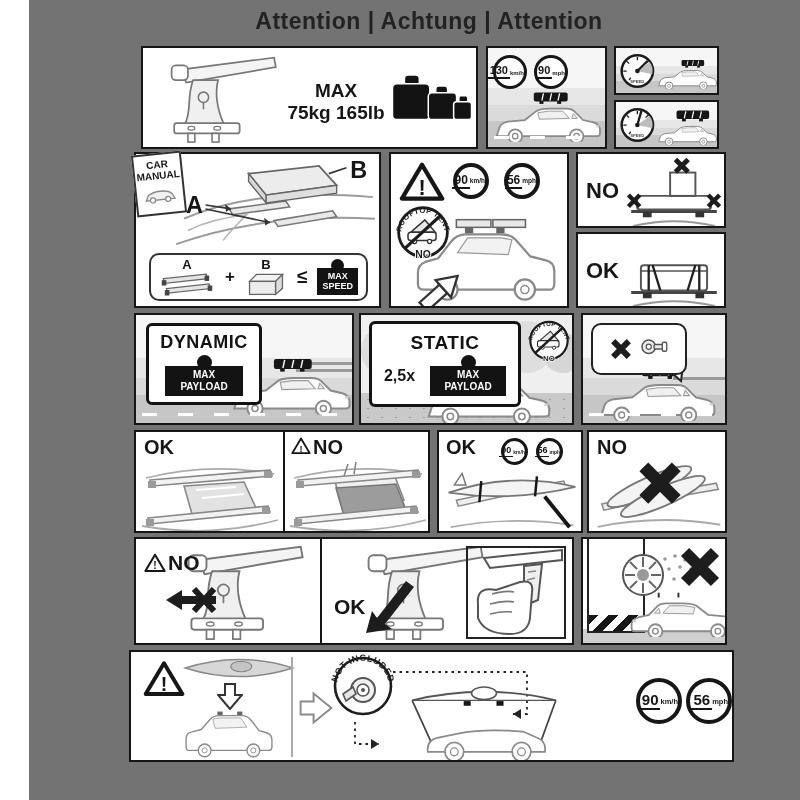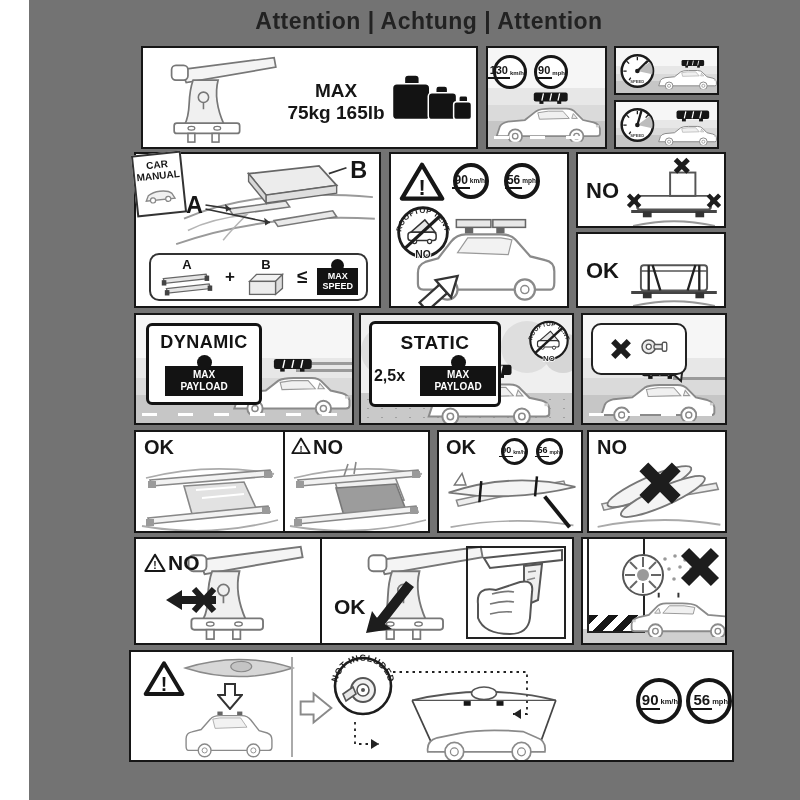--- a/index.html
+++ b/index.html
@@ -306,21 +306,21 @@
       <use href="#sym-cargo" x="50" y="3" width="44" height="16"></use>
     </svg>
     <div class="dashes" style="left:6px;right:6px;bottom:7px;"></div>
   </div>
 
   <div class="panel" style="left:330px;top:313px;width:215px;height:112px;background:linear-gradient(#efefef 0 72%,#c9c9c9 72% 100%);">
     <div class="abs" style="left:140px;top:6px;width:52px;height:52px;border-radius:50%;background:#dedede;"></div>
     <div class="abs" style="left:182px;top:18px;width:40px;height:40px;border-radius:50%;background:#d6d6d6;"></div>
     <div class="abs" style="left:0px;top:14px;width:36px;height:44px;border-radius:50%;background:#dedede;"></div>
     <div class="abs" style="left:0;right:0;bottom:0;height:28px;background:#c9c9c9;background-image:radial-gradient(#9f9f9f 1px, rgba(0,0,0,0) 1.4px);background-size:14px 9px;"></div>
-    <div class="sign" style="left:8px;top:6px;width:132px;height:86px;">
+    <div class="sign" style="left:8px;top:6px;width:152px;height:86px;">
       <div class="t" style="font-size:19px;">STATIC</div>
       <div style="display:flex;align-items:center;gap:15px;margin-top:1px;">
         <div style="font-weight:800;font-size:16px;">2,5x</div>
         <div class="payload">
           <div class="knob"></div>
           <div class="plate" style="font-size:10px;width:66px;">
             <div>MAX</div>
             <div>PAYLOAD</div>
           </div>
         </div>

